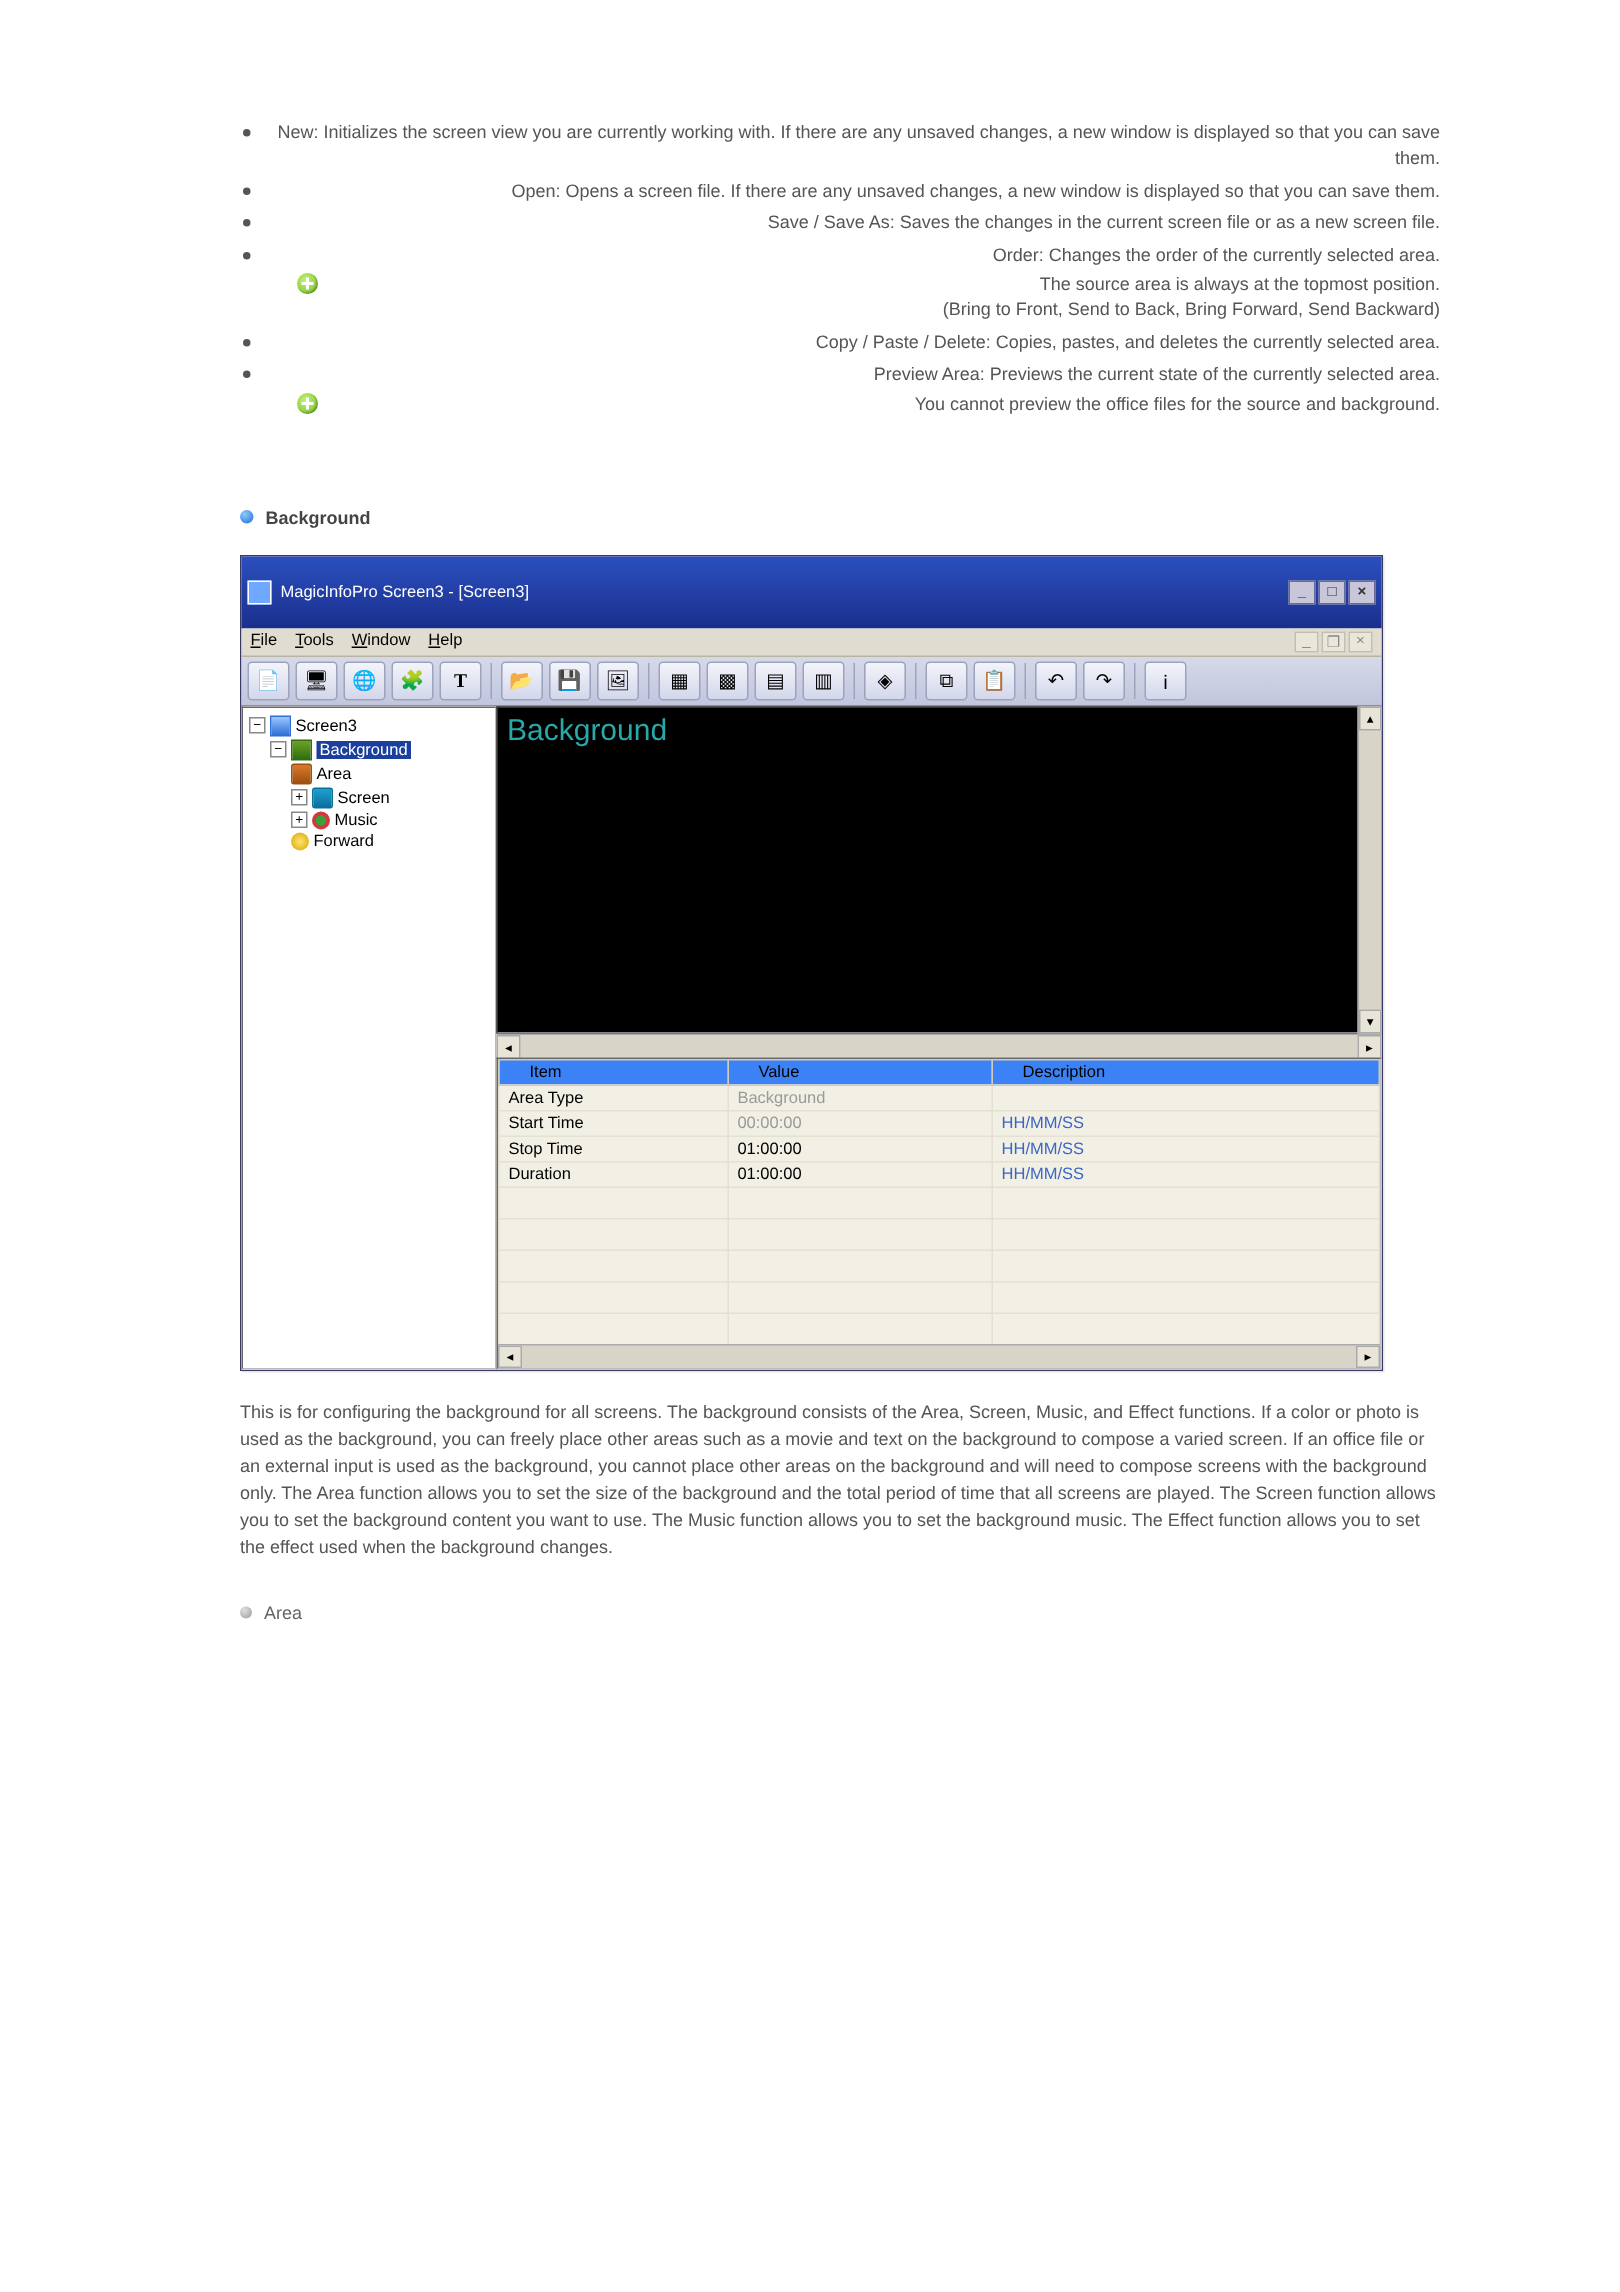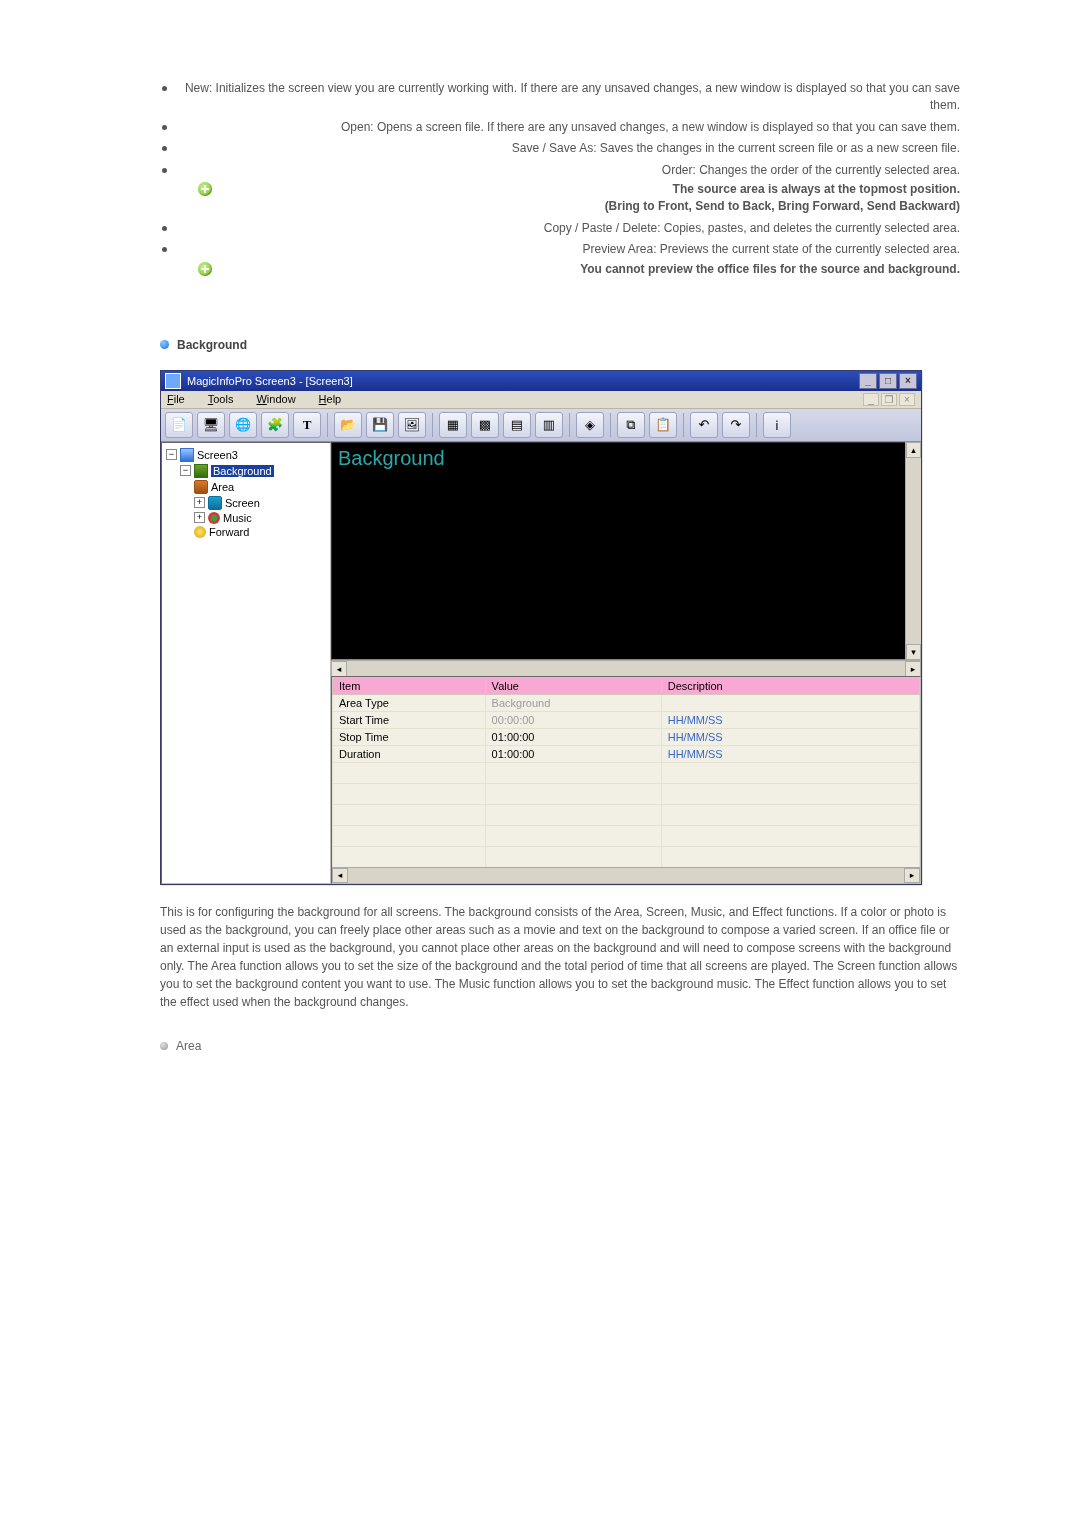--- a/index.html
+++ b/index.html
@@ -38,21 +38,20 @@
   }
   ul.note-list {
     list-style: none;
     padding: 0;
     margin: 2px 0 2px 20px;
   }
   ul.note-list > li {
     position: relative;
     padding-left: 22px;
     line-height: 1.45;
-    font-weight: bold;
   }
   .plus {
     position: absolute;
     left: 0;
     top: 1px;
     width: 14px;
     height: 14px;
     border-radius: 50%;
     background: radial-gradient(circle at 40% 35%, #c7f07e, #6fbf1f);
     box-shadow: inset -1px -1px 1px rgba(0,0,0,.25);
@@ -97,21 +96,21 @@
     font-size: 11px;
     color: #000;
     box-shadow: 1px 1px 0 rgba(0,0,0,.1);
   }
   .titlebar {
     display: flex;
     align-items: flex-end;
     justify-content: space-between;
     background: linear-gradient(#2b4fbf, #1a2f8c);
     color: #fff;
-    padding: 2px 4px;
+    padding: 16px 4px;
     font-size: 11px;
   }
   .titlebar .left { display: flex; align-items: center; gap: 6px; }
   .titlebar .icon-app {
     width: 14px; height: 14px; background: #6fa8ff; border: 1px solid #fff;
   }
   .winbtns { display: flex; gap: 2px; }
   .winbtn {
     width: 16px; height: 14px;
     background: #c7c7d9;
@@ -120,21 +119,21 @@
     font-size: 10px; font-weight: bold; color: #333;
   }
 
   .menubar {
     display: flex;
     justify-content: space-between;
     background: #e0ddd0;
     padding: 2px 6px;
     border-bottom: 1px solid #b8b4a4;
   }
-  .menubar .menus { display: flex; gap: 23px; }
+  .menubar .menus { display: flex; gap: 12px; }
   .menubar .menus span { white-space: nowrap; }
   .menubar .doc-ctrl { display: flex; gap: 2px; color: #888; font-size: 10px; }
   .menubar .doc-ctrl span {
     width: 14px; text-align: center; border: 1px solid #c2bfb0;
     background: #eae7da;
   }
   .menubar .u { text-decoration: underline; }
 
   .toolbar {
     background: linear-gradient(#d6d9e8, #c1c6de);
@@ -214,22 +213,22 @@
     display: flex; justify-content: space-between;
   }
   .hscroll .arr { width: 14px; height: 100%; }
 
   .props {
     border: 1px inset #bbb;
     background: #eceadf;
   }
   .props table { width: 100%; border-collapse: collapse; font-size: 11px; }
   .props th {
-    background: #f9a8d4; text-align: left; font-weight: normal;
-    padding: 2px 6px; border: 1px solid #cfcabc;
+    background: #3b82f6; text-align: left; font-weight: normal;
+    padding: 2px 20px; border: 1px solid #cfcabc;
   }
   .props td {
     padding: 2px 6px; border: 1px solid #e4e0d2; background: #f2f0e5;
   }
   .props td.dim { color: #9a9a9a; }
   .props td.blue { color: #3a66c4; }
   .props .blank td { height: 16px; }
 
   .hscroll2 {
     height: 15px; background: #d8d5c8; border-top: 1px solid #aaa;

